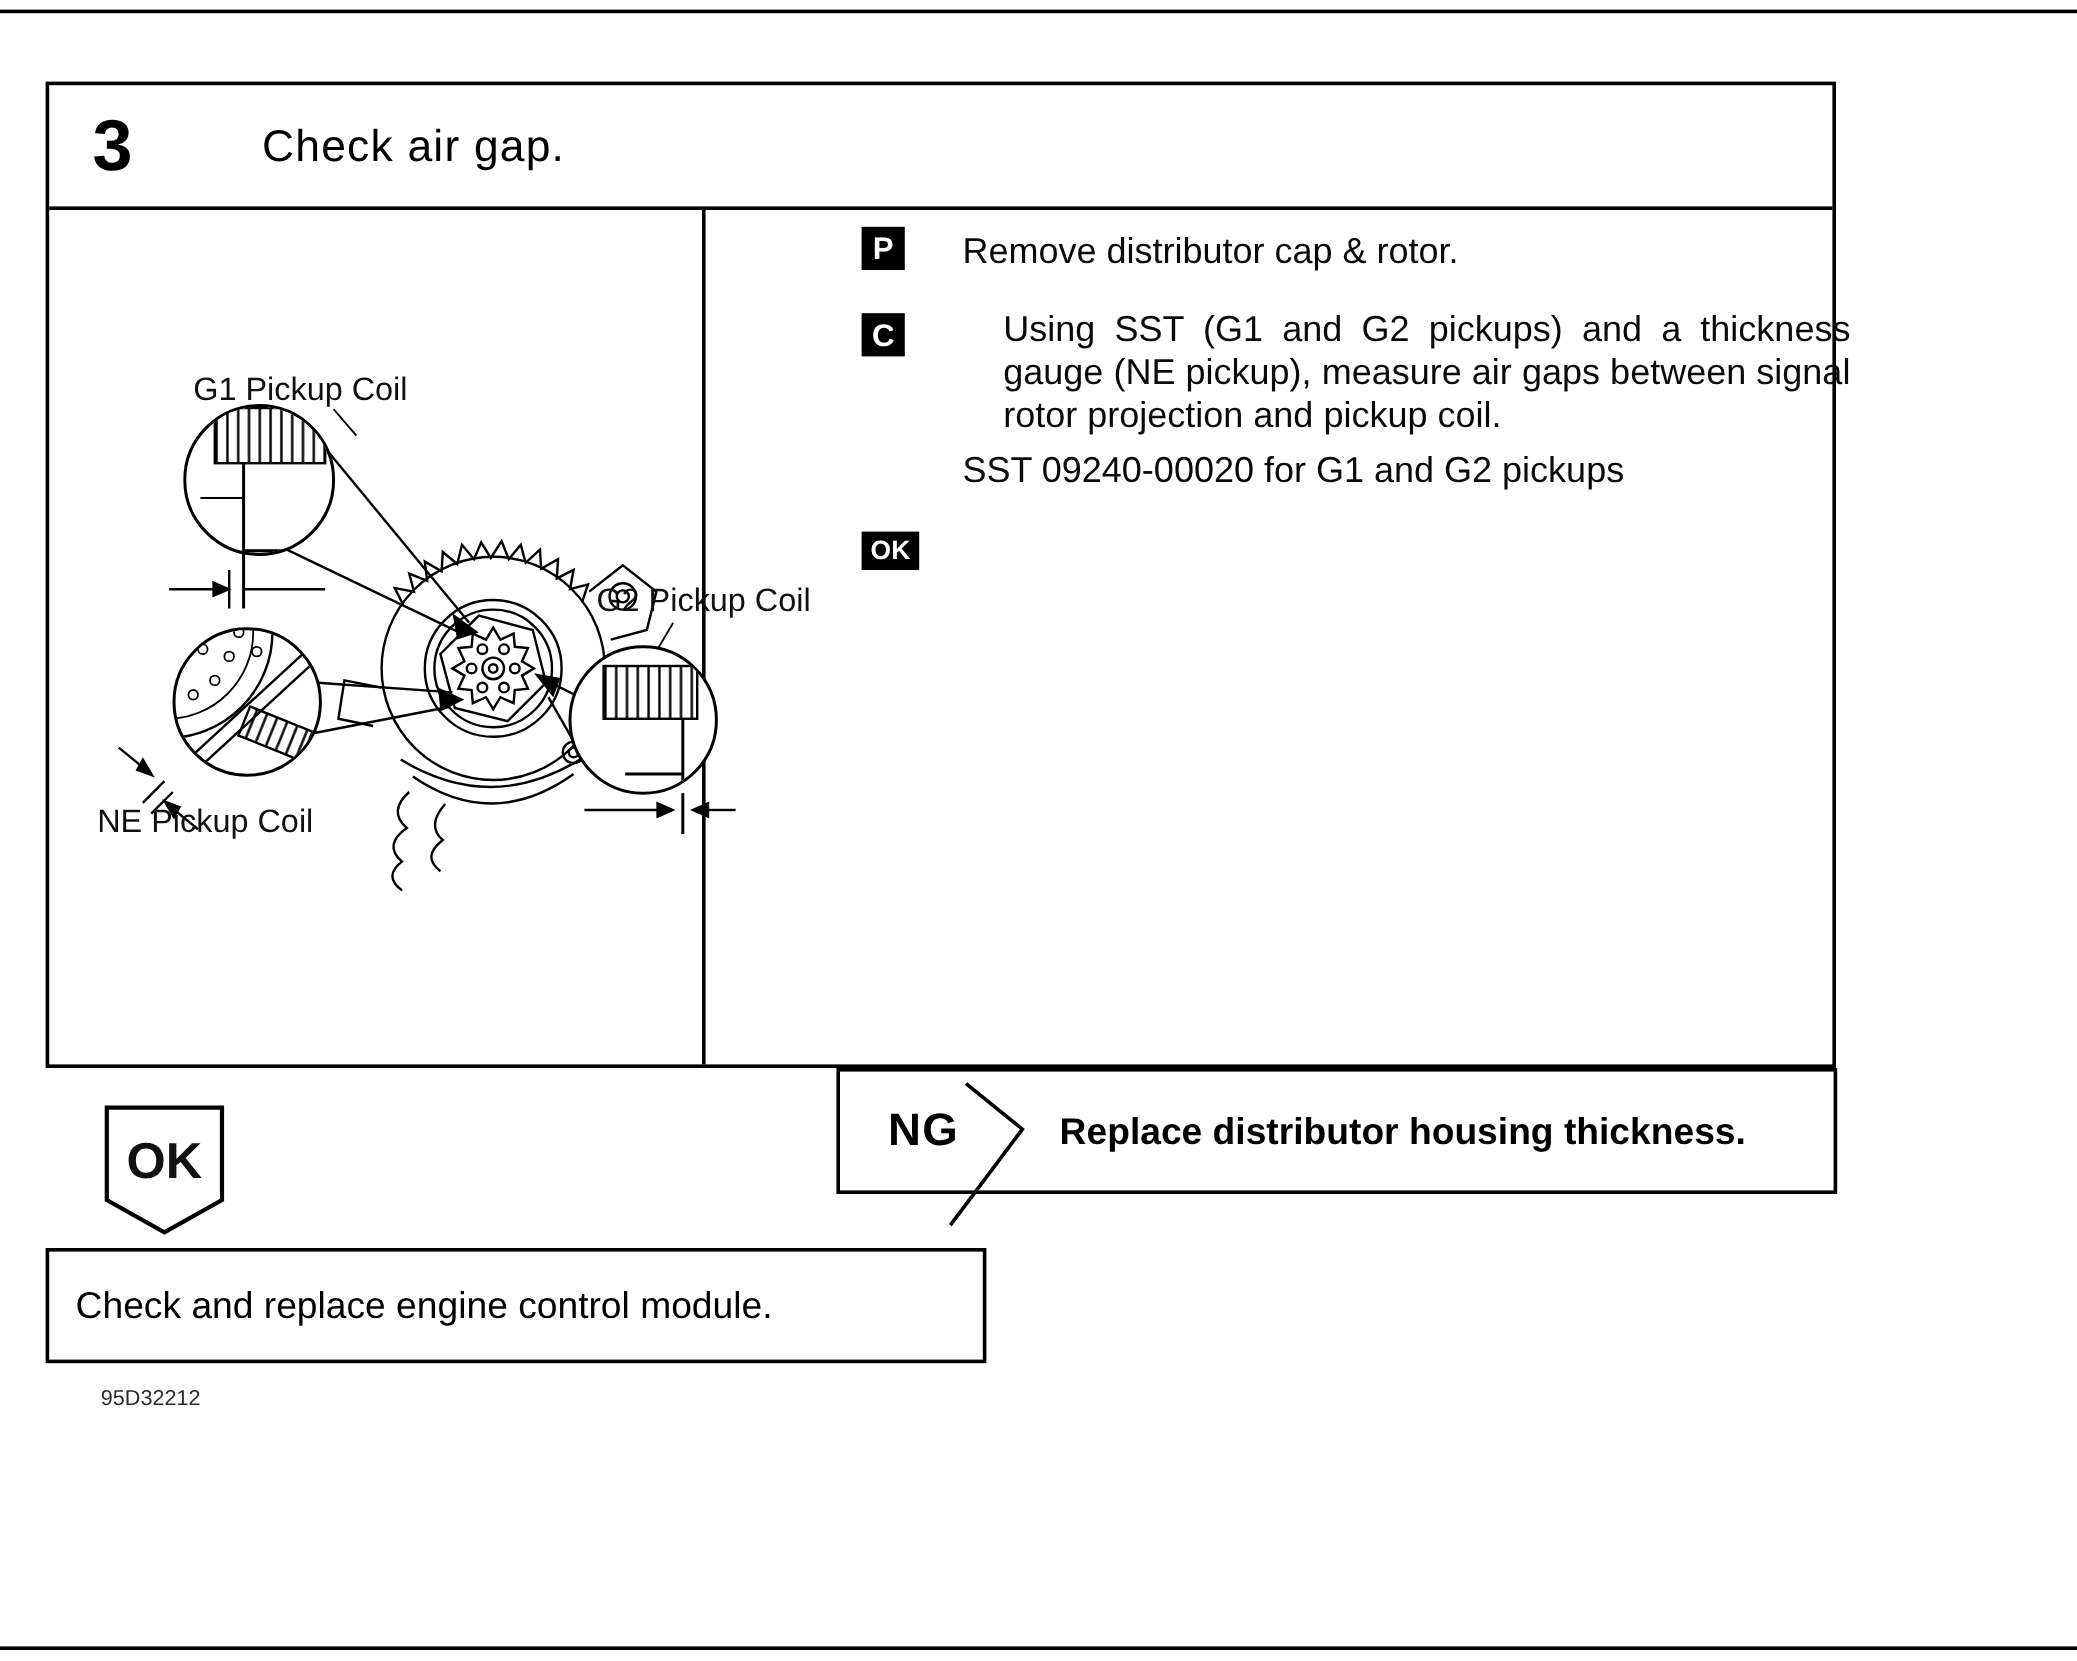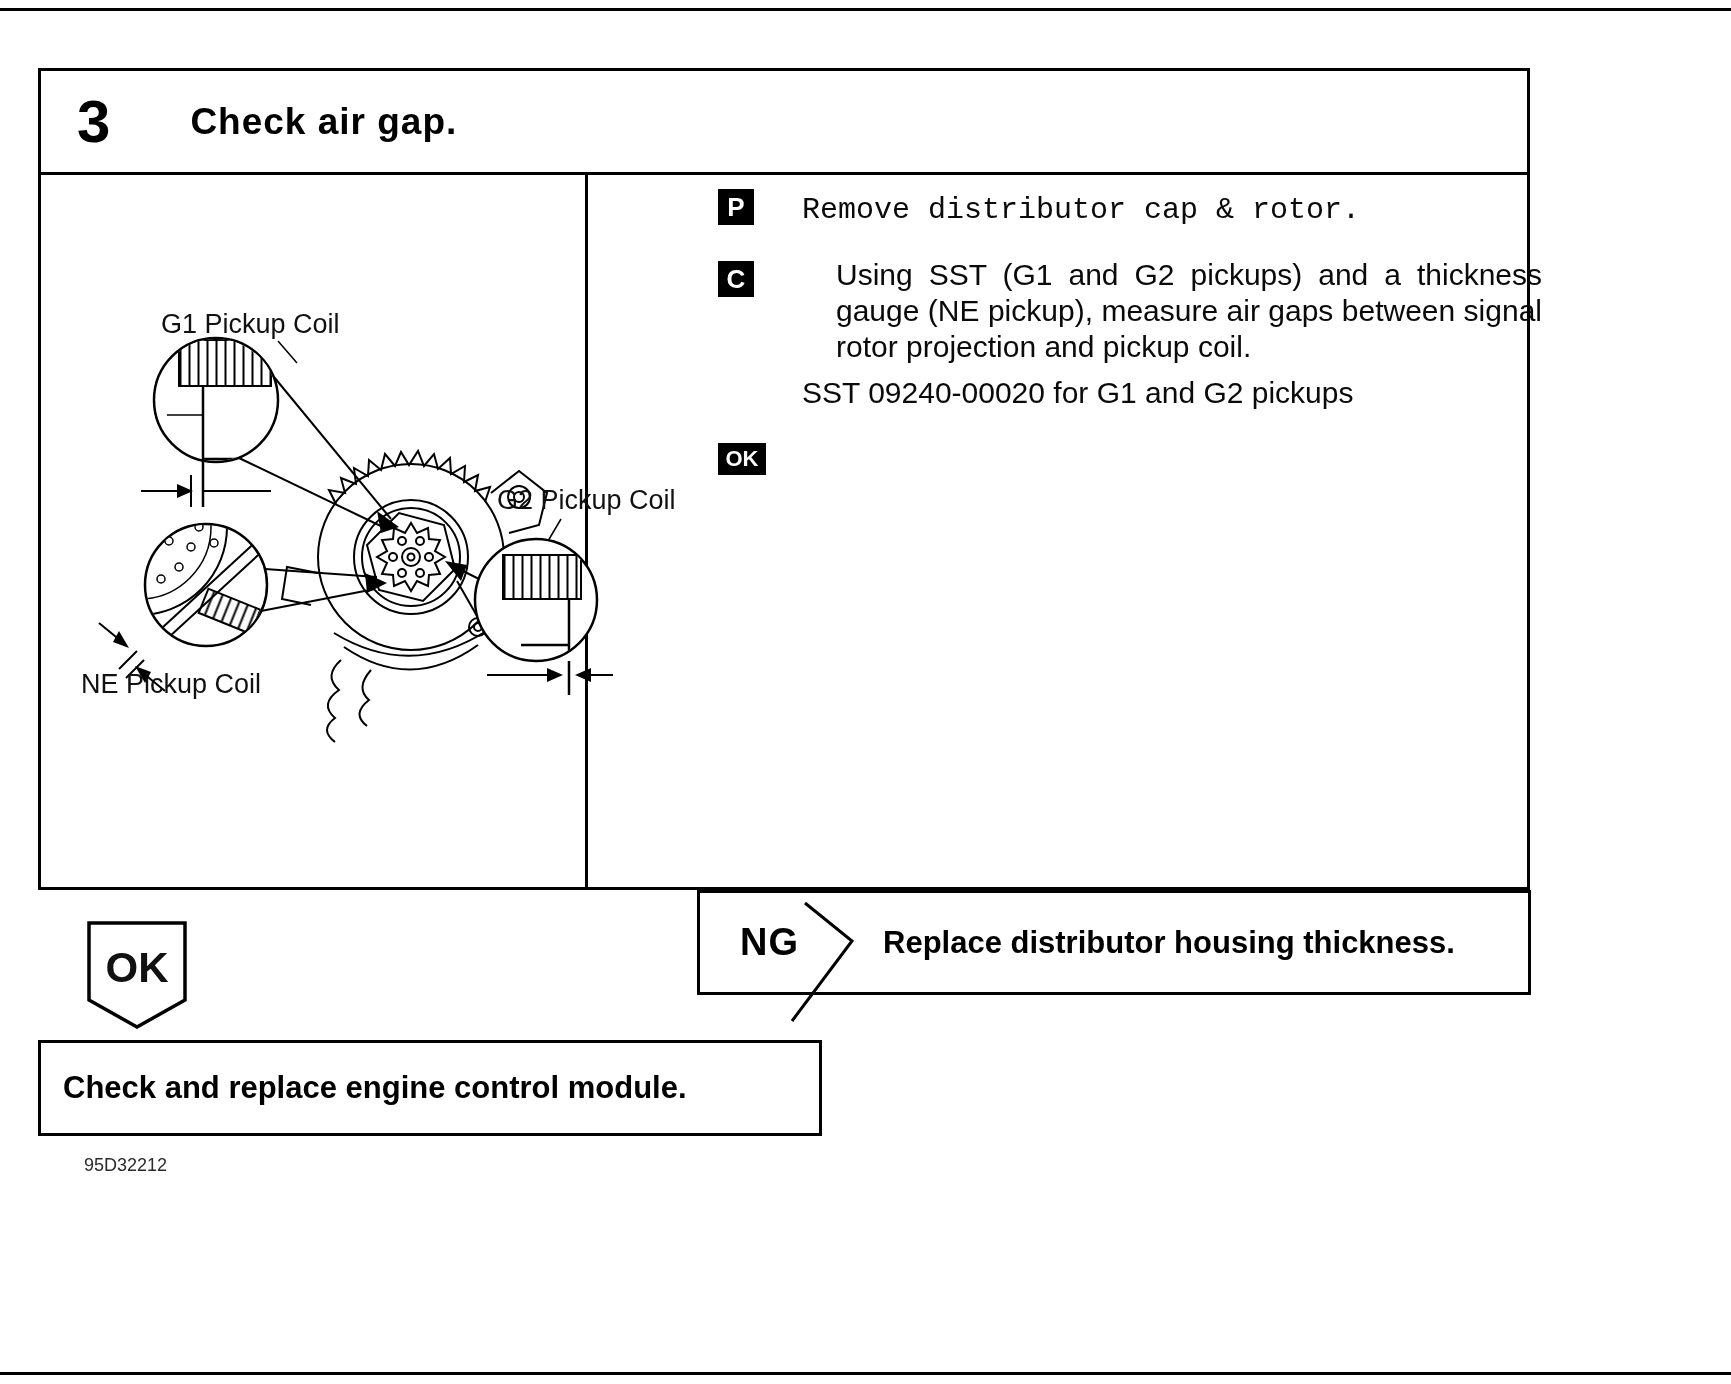--- a/index.html
+++ b/index.html
@@ -14,38 +14,38 @@
 
   .main-box {
     position:absolute; left:38px; top:68px; width:1492px; height:822px;
     border:3px solid #000; background:#fff;
   }
   .header-row {
     position:absolute; left:0; top:0; width:100%; height:104px;
     border-bottom:3px solid #000; display:flex; align-items:center;
   }
   .step-num { font-size:60px; font-weight:bold; margin-left:36px; }
-  .step-title { font-size:37px; font-weight:bold; margin-left:80px; letter-spacing:1px; }
+  .step-title { font-size:37px; font-weight:normal; margin-left:108px; letter-spacing:1px; }
 
   .diagram-panel {
     position:absolute; left:0; top:104px; width:547px; height:712px;
     border-right:3px solid #000;
   }
   .procedure-panel { position:absolute; left:662px; top:104px; right:0; bottom:0; }
 
   .tag {
     position:absolute; background:#000; color:#fff; font-weight:bold;
     display:flex; align-items:center; justify-content:center;
   }
   .tag-square { width:36px; height:36px; font-size:26px; }
   .tag-ok { width:48px; height:32px; font-size:22px; }
 
   .proc-text { position:absolute; left:99px; font-size:30px; line-height:36px; color:#0a0a0a; }
   .row-p-tag  { left:15px; top:14px; }
-  .row-p-text { top:17px; width:706px;font-family:Liberation Mono, monospace; }
+  .row-p-text { top:17px; width:706px; }
   .row-c-tag  { left:15px; top:86px; }
   .row-c-text { top:82px; width:706px; text-align:justify;margin-left:34px; }
   .row-c-note { top:200px; width:706px; }
   .row-ok-tag { left:15px; top:268px; }
   .row-ok-text{ top:266px; width:720px; font-weight:bold; }
   .spec-value { margin-left:28px; }
 
   .ng-box {
     position:absolute; left:697px; top:890px; width:834px; height:105px;
     border:3px solid #000; background:#fff;padding-left:20px;
@@ -59,21 +59,21 @@
     display:flex; align-items:center; font-size:31px; font-weight:bold;
   }
   .ng-chevron { position:absolute; left:790px; top:893px; overflow:visible; }
 
   .ok-badge { position:absolute; left:86px; top:920px; overflow:visible; }
   .ok-badge text { font-family:"Liberation Sans", sans-serif; }
 
   .ok-action-box {
     position:absolute; left:38px; top:1040px; width:784px; height:96px;
     border:3px solid #000; display:flex; align-items:center; padding-left:22px;
-    font-size:31px; font-weight:bold; background:#fff;
+    font-size:31px; font-weight:normal; background:#fff;
   }
   .figure-code { position:absolute; left:84px; top:1155px; font-size:18px; color:#2b2b2b; }
 
   svg text { font-family:"Liberation Sans", sans-serif; fill:#111; }
   .diagram-svg { display:block; }
 </style>
 </head>
 <body>
 
 <div class="page">

